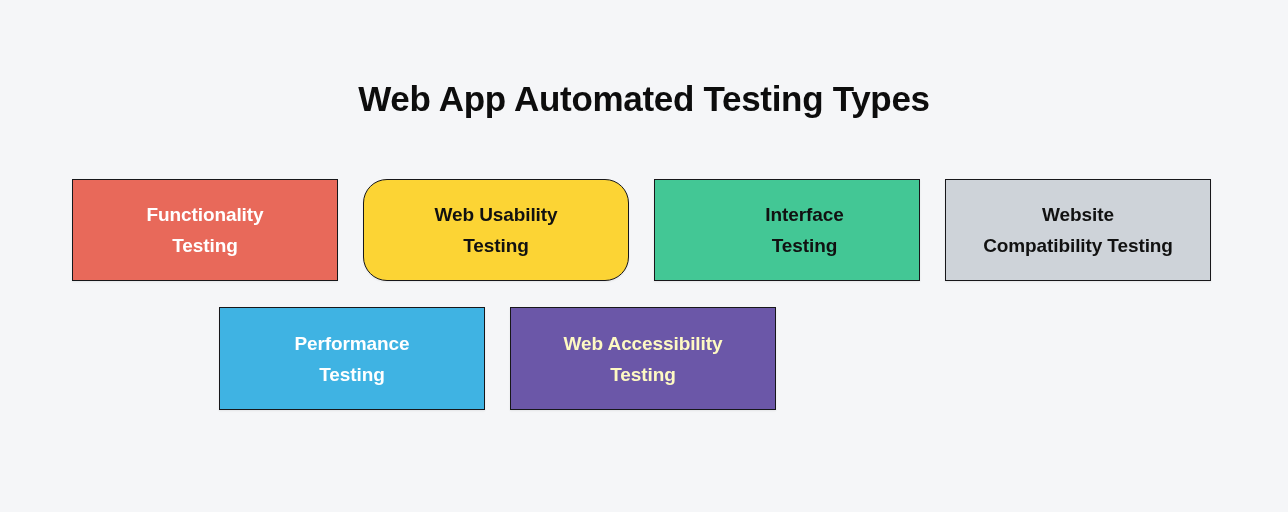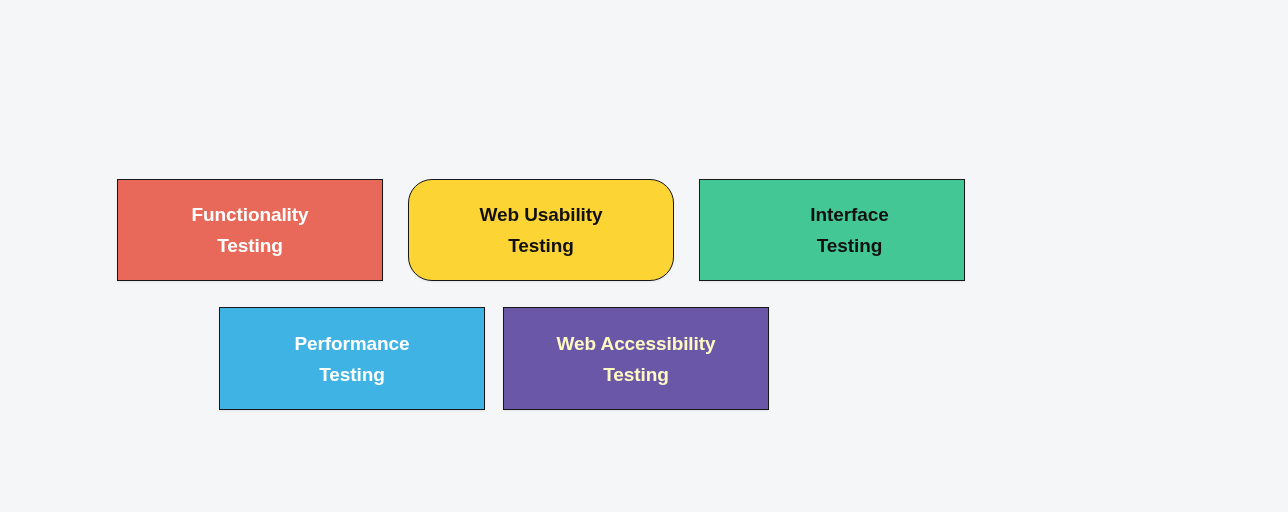--- a/index.html
+++ b/index.html
@@ -43,29 +43,28 @@
     flex-direction: row;
     align-items: flex-start;
   }
 
   #box-row-1 {
     left: 72px;
     top: 179px;
     width: 1144px;
     height: 102px;
     gap: 25px;
-    margin-left: 45px;
   }
 
   #box-row-2 {
     left: 219px;
     top: 307px;
     width: 851px;
     height: 103px;
-    gap: 18px;
+    gap: 25px;
   }
 
   .type-box {
     flex: 0 0 auto;
     width: 266px;
     height: 100%;
     box-sizing: border-box;
     border: 1.5px solid #17171a;
     display: flex;
     align-items: center;
@@ -81,38 +80,43 @@
     line-height: 31px;
     letter-spacing: -0.1px;
     white-space: pre-line;
   }
 </style>
 </head>
 <body style="background: rgb(245, 246, 248);">
 
 <div id="diagram-canvas" style="background: rgb(245, 246, 248);">
 
+  <div id="page-title" style="color: rgb(13, 13, 13);">Web App Automated Testing Types</div>
 
   <div class="box-row" id="box-row-1">
 
     <div class="type-box" style="background: rgb(232, 105, 90); border-color: rgb(23, 23, 26); color: rgb(255, 255, 255);">
       <span class="type-box-label">Functionality
 Testing</span>
     </div>
 
     <div class="type-box" style="background: rgb(252, 212, 52); border-color: rgb(23, 23, 26); color: rgb(17, 17, 17); border-radius: 24px;">
       <span class="type-box-label">Web Usability
 Testing</span>
     </div>
 
     <div class="type-box" style="background: rgb(67, 199, 149); border-color: rgb(23, 23, 26); color: rgb(17, 17, 17); padding-left: 45px;">
       <span class="type-box-label">Interface
 Testing</span>
     </div>
 
+    <div class="type-box" style="background: rgb(206, 211, 217); border-color: rgb(23, 23, 26); color: rgb(17, 17, 17);">
+      <span class="type-box-label">Website
+Compatibility Testing</span>
+    </div>
 
   </div>
 
   <div class="box-row" id="box-row-2">
 
     <div class="type-box" style="background: rgb(63, 179, 227); border-color: rgb(23, 23, 26); color: rgb(255, 255, 255);">
       <span class="type-box-label">Performance
 Testing</span>
     </div>
 

